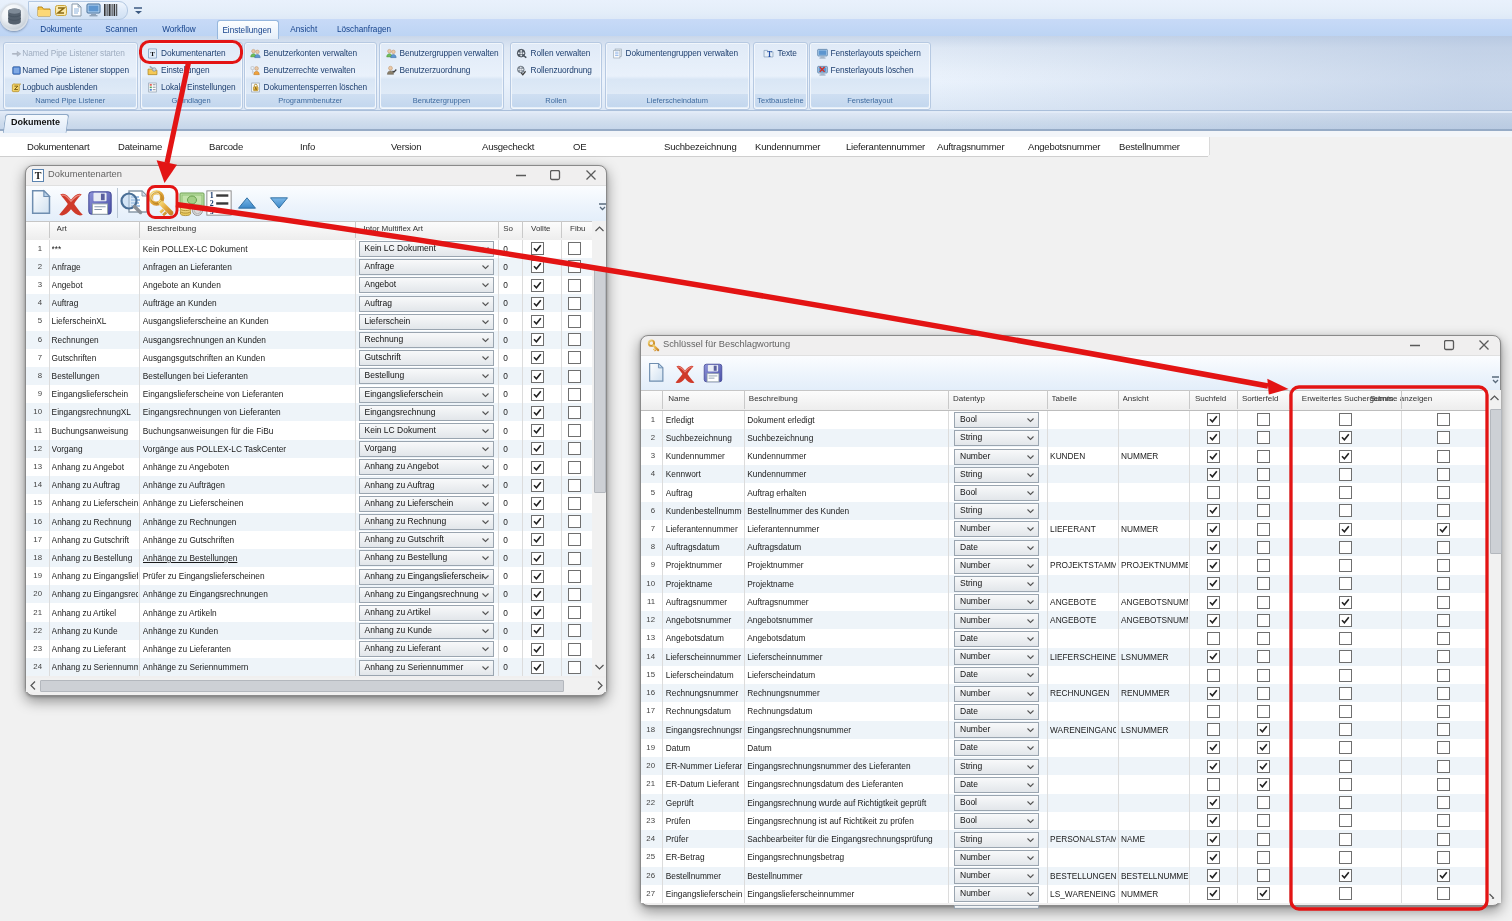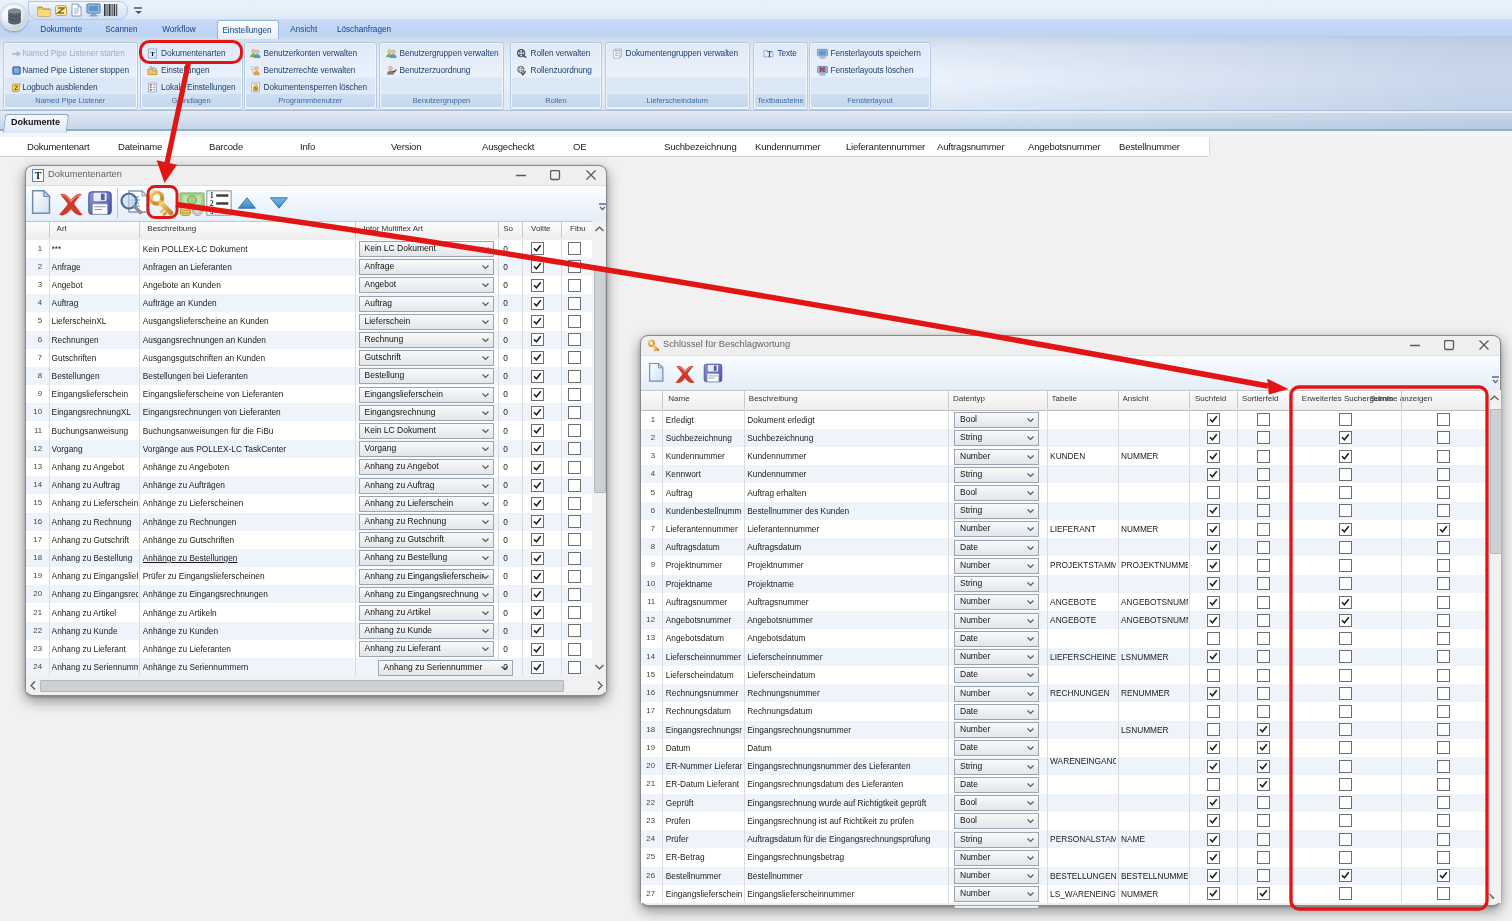--- a/index.html
+++ b/index.html
@@ -809,21 +809,21 @@
 <div class="cell" style="left:503.2px;top:639.9px;line-height:18.2px;">0</div>
 <div class="cb" style="left:530.5px;top:642.5px;">
     <svg width="11" height="11" style="position:absolute;left:0px;top:0px;">
       <path d="M2 5.2l2.4 2.6L8.8 2.2" stroke="#222" stroke-width="1.6" fill="none"></path>
     </svg>
   </div>
 <div class="cb" style="left:568.0px;top:642.5px;"></div>
 <div class="rownum" style="left:26px;top:658.1px;width:16px;line-height:18.2px;">24</div>
 <div class="cell" style="left:51.6px;top:658.1px;width:86.7px;line-height:18.2px;">Anhang zu Seriennumm</div>
 <div class="cell" style="left:142.8px;top:658.1px;width:211.0px;line-height:18.2px;">Anhänge zu Seriennummern</div>
-<div class="combo" style="left:358.5px;top:659.6px;width:128px;height:14px;margin-left:19px;">Anhang zu Seriennummer<svg width="7" height="5" style="position:absolute;right:4px;top:5px;">
+<div class="combo" style="left:358.5px;top:659.6px;width:128px;height:14px;">Anhang zu Seriennummer<svg width="7" height="5" style="position:absolute;right:4px;top:5px;">
       <path d="M0.5 0.5l3 3 3-3" stroke="#555" stroke-width="1.1" fill="none"></path>
     </svg></div>
 <div class="cell" style="left:503.2px;top:658.1px;line-height:18.2px;">0</div>
 <div class="cb" style="left:530.5px;top:660.7px;">
     <svg width="11" height="11" style="position:absolute;left:0px;top:0px;">
       <path d="M2 5.2l2.4 2.6L8.8 2.2" stroke="#222" stroke-width="1.6" fill="none"></path>
     </svg>
   </div>
 <div class="cb" style="left:568.0px;top:660.7px;"></div>
 <div class="sbar" style="left:592px;top:221px;width:14px;height:455.3px;"></div>
@@ -1225,21 +1225,21 @@
 <div class="cb" style="left:1206.5px;top:705.0px;"></div>
 <div class="cb" style="left:1256.5px;top:705.0px;"></div>
 <div class="cb" style="left:1339.0px;top:705.0px;"></div>
 <div class="cb" style="left:1436.5px;top:705.0px;"></div>
 <div class="rownum" style="left:641px;top:720.6px;width:14px;line-height:18.2px;">18</div>
 <div class="cell d2" style="left:665.8px;top:720.6px;width:76.5px;line-height:18.2px;">Eingangsrechnungsnummer</div>
 <div class="cell d2" style="left:747.3px;top:720.6px;width:199.2px;line-height:18.2px;">Eingangsrechnungsnummer</div>
 <div class="combo" style="left:954px;top:722.1px;width:78px;height:14px;">Number<svg width="7" height="5" style="position:absolute;right:4px;top:5px;">
       <path d="M0.5 0.5l3 3 3-3" stroke="#555" stroke-width="1.1" fill="none"></path>
     </svg></div>
-<div class="cell d2" style="left:1050.1px;top:720.6px;width:65.9px;line-height:18.2px;margin-top:31px;">WARENEINGANG</div>
+<div class="cell d2" style="left:1050.1px;top:720.6px;width:65.9px;line-height:18.2px;">WARENEINGANG</div>
 <div class="cell d2" style="left:1121.0px;top:720.6px;width:66.5px;line-height:18.2px;">LSNUMMER</div>
 <div class="cb" style="left:1206.5px;top:723.2px;"></div>
 <div class="cb" style="left:1256.5px;top:723.2px;">
     <svg width="11" height="11" style="position:absolute;left:0px;top:0px;">
       <path d="M2 5.2l2.4 2.6L8.8 2.2" stroke="#222" stroke-width="1.6" fill="none"></path>
     </svg>
   </div>
 <div class="cb" style="left:1339.0px;top:723.2px;"></div>
 <div class="cb" style="left:1436.5px;top:723.2px;"></div>
 <div class="rownum" style="left:641px;top:738.8px;width:14px;line-height:18.2px;">19</div>
@@ -1315,21 +1315,21 @@
 <div class="cb" style="left:1206.5px;top:814.4px;">
     <svg width="11" height="11" style="position:absolute;left:0px;top:0px;">
       <path d="M2 5.2l2.4 2.6L8.8 2.2" stroke="#222" stroke-width="1.6" fill="none"></path>
     </svg>
   </div>
 <div class="cb" style="left:1256.5px;top:814.4px;"></div>
 <div class="cb" style="left:1339.0px;top:814.4px;"></div>
 <div class="cb" style="left:1436.5px;top:814.4px;"></div>
 <div class="rownum" style="left:641px;top:830.0px;width:14px;line-height:18.2px;">24</div>
 <div class="cell d2" style="left:665.8px;top:830.0px;width:76.5px;line-height:18.2px;">Prüfer</div>
-<div class="cell d2" style="left:747.3px;top:830.0px;width:199.2px;line-height:18.2px;">Auftragsdatum für die Eingangsrechnungsprüfung</div>
+<div class="cell d2" style="left:747.3px;top:830.0px;width:199.2px;line-height:18.2px;">Sachbearbeiter für die Eingangsrechnungsprüfung</div>
 <div class="combo" style="left:954px;top:831.5px;width:78px;height:14px;">String<svg width="7" height="5" style="position:absolute;right:4px;top:5px;">
       <path d="M0.5 0.5l3 3 3-3" stroke="#555" stroke-width="1.1" fill="none"></path>
     </svg></div>
 <div class="cell d2" style="left:1050.1px;top:830.0px;width:65.9px;line-height:18.2px;">PERSONALSTAMM</div>
 <div class="cell d2" style="left:1121.0px;top:830.0px;width:66.5px;line-height:18.2px;">NAME</div>
 <div class="cb" style="left:1206.5px;top:832.6px;">
     <svg width="11" height="11" style="position:absolute;left:0px;top:0px;">
       <path d="M2 5.2l2.4 2.6L8.8 2.2" stroke="#222" stroke-width="1.6" fill="none"></path>
     </svg>
   </div>

